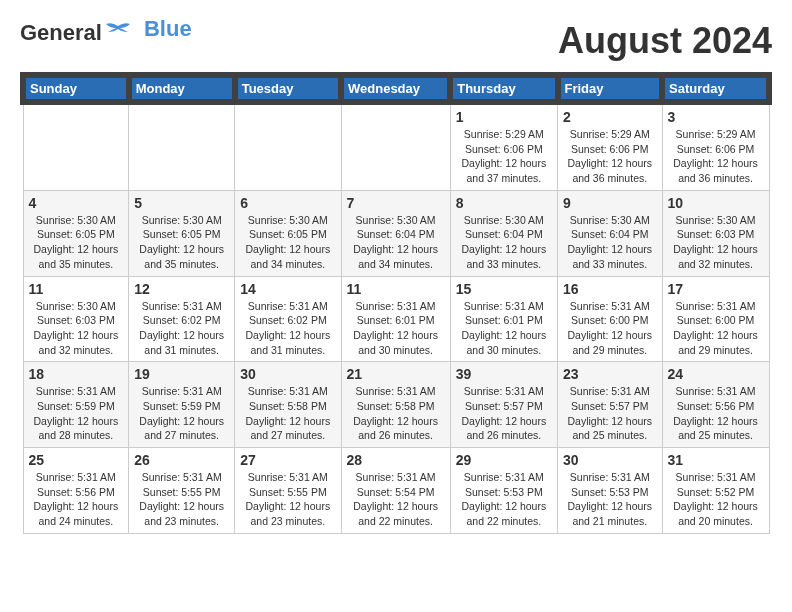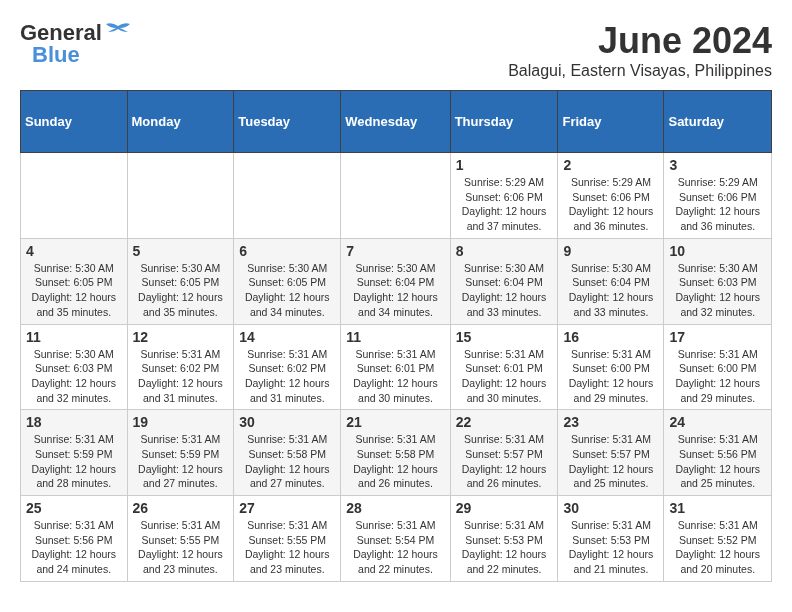--- a/index.html
+++ b/index.html
@@ -11,21 +11,20 @@
       padding: 20px;
     }
     .header {
       display: flex;
       justify-content: space-between;
       align-items: flex-start;
       margin-bottom: 10px;
     }
     .logo {
       display: flex;
-      flex-direction: column;
       align-items: flex-start;
     }
     .title-block {
       text-align: right;
     }
     .title-block h1 {
       font-size: 36px;
       font-weight: bold;
       color: #333;
     }
@@ -35,25 +34,25 @@
       color: #333;
     }
     table {
       width: 100%;
       border-collapse: collapse;
       font-size: 11px;
     }
     thead tr th {
       background-color: #2a6db5;
       color: #fff;
-      padding: 23px 4px;
+      padding: 3px 4px;
       text-align: left;
       font-size: 13px;
       font-weight: bold;
-      border: 1px solid #404040;
+      border: 6px solid #404040;
     }
     tbody tr td {
       border: 1px solid #ccc;
       vertical-align: top;
       padding: 4px 5px;
       width: 113px;
       min-height: 80px;
       background: #fff;
     }
     tbody tr:nth-child(even) td {
@@ -86,22 +85,21 @@
   <div class="logo">
     <div style="display:flex; align-items:center; gap:2px;">
       <span style="font-size:22px; font-weight:bold; color:#333;">General</span>
       <svg width="28" height="22" viewBox="0 0 28 22">
         <path d="M14 4 Q20 0 26 2 Q22 6 16 6 Q20 8 24 10 Q18 10 14 7 Q10 10 4 10 Q8 8 12 6 Q6 6 2 2 Q8 0 14 4Z" fill="#4a90d9"></path>
       </svg>
     </div>
     <div style="font-size:22px; font-weight:bold; color:#4a90d9; margin-top:-4px; margin-left:12px;">Blue</div>
   </div>
   <div class="title-block">
-    <h1>June 2024</h1>
-    <h2>Balagui, Eastern Visayas, Philippines</h2>
+    <h1>August 2024</h1>
   </div>
 </div>
 
 <table>
   <thead>
     <tr>
     <th>Sunday</th>
         <th>Monday</th>
         <th>Tuesday</th>
         <th>Wednesday</th>
@@ -263,21 +261,21 @@
 and 27 minutes.</div>
         </td>
         <td>
           <span class="day-number">21</span>
           <div class="day-info" style="white-space: pre-line;">Sunrise: 5:31 AM
 Sunset: 5:58 PM
 Daylight: 12 hours
 and 26 minutes.</div>
         </td>
         <td>
-          <span class="day-number">22</span>
+          <span class="day-number">39</span>
           <div class="day-info" style="white-space: pre-line;">Sunrise: 5:31 AM
 Sunset: 5:57 PM
 Daylight: 12 hours
 and 26 minutes.</div>
         </td>
         <td>
           <span class="day-number">23</span>
           <div class="day-info" style="white-space: pre-line;">Sunrise: 5:31 AM
 Sunset: 5:57 PM
 Daylight: 12 hours

